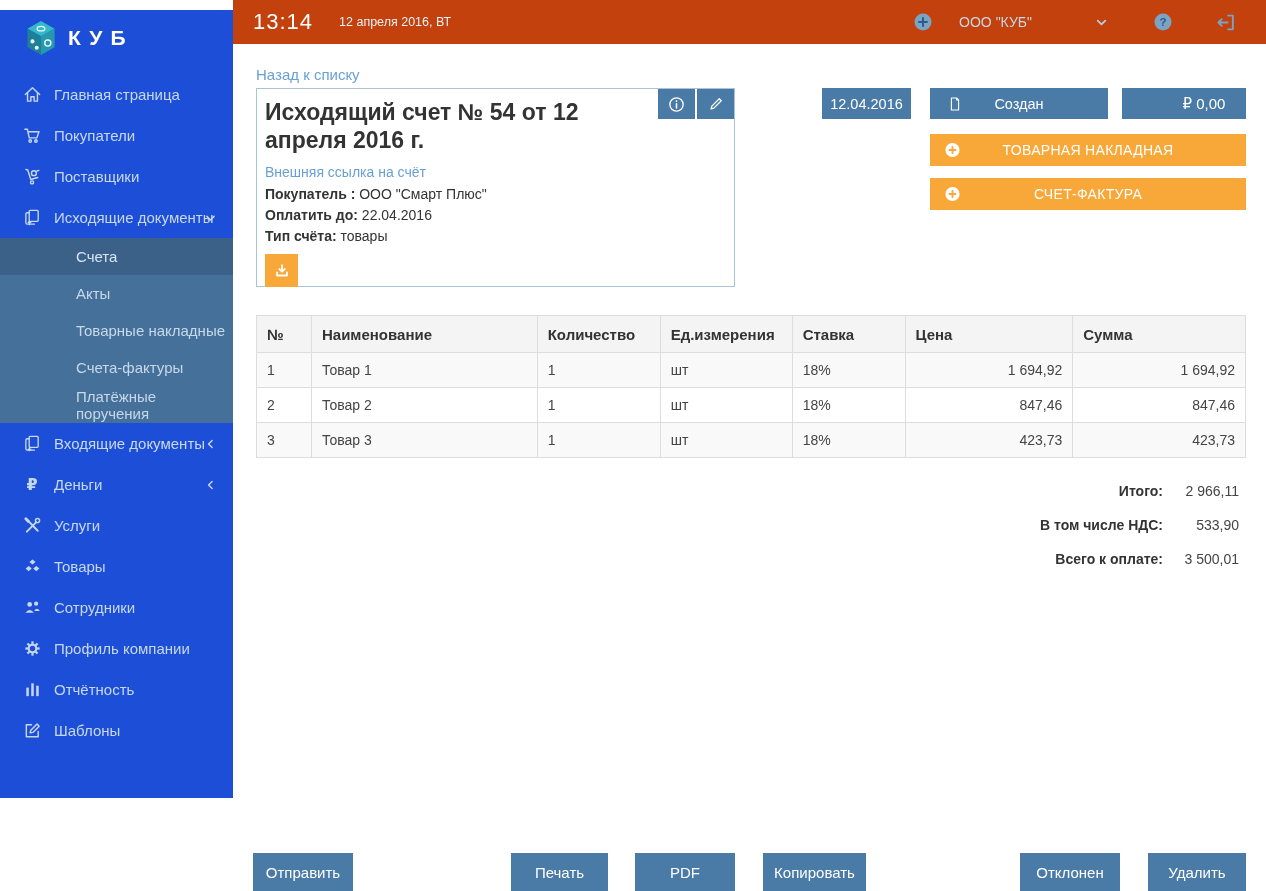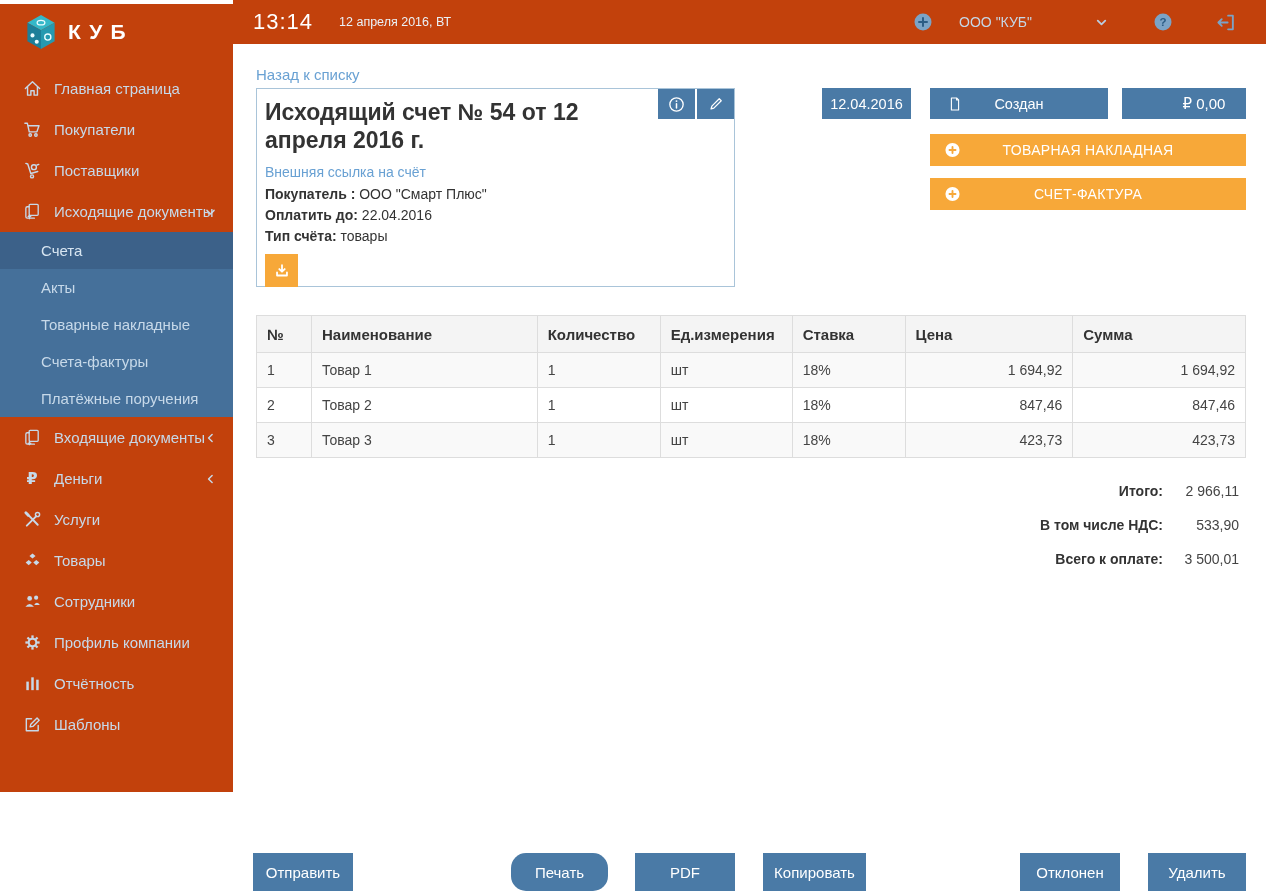--- a/index.html
+++ b/index.html
@@ -5,35 +5,35 @@
   * { box-sizing: border-box; margin: 0; padding: 0; }
   html,body { width:1266px; height:891px; }
   body {
     font-family: "Liberation Sans", "DejaVu Sans", sans-serif;
     position: relative; overflow: hidden; background: #fff; color:#333;
   }
   svg { display:block; }
 
   
   .sidebar {
-    position:absolute; left:0; top:4px; width:233px; height:788px;
-    background:#c2410c;
+    position:absolute; left:0; top:10px; width:233px; height:788px;
+    background:#1d4ed8;
   }
   .logo { display:flex; align-items:center; padding:7px 0 0 24px; height:48px; cursor:pointer; }
   .logo-text { color:#fff; font-size:21px; font-weight:bold; letter-spacing:8px; margin-left:10px; }
   .menu { margin-top:16px; }
   .mi {
     display:flex; align-items:center; height:41px; padding:0 16px 0 20px;
     color:#c7d9e9; font-size:15px; cursor:pointer; position:relative; white-space:nowrap;
   }
   .mi .ic { width:24px; display:flex; justify-content:center; margin-right:10px; flex:none; }
   .chev { position:absolute; right:16px; top:50%; transform:translateY(-50%); }
   .submenu { background:#45709a; }
   .smi {
-    height:37px; display:flex; align-items:center; padding-left:41px;
+    height:37px; display:flex; align-items:center; padding-left:76px;
     color:#c7d9e9; font-size:15px; cursor:pointer;
   }
   .smi.active { background:#3c6189; color:#d7e5f1; }
   .ruble-glyph { font-size:16px; font-weight:bold; color:#c7d9e9; line-height:1; }
 
   
   .topbar {
     position:absolute; left:233px; top:0; width:1033px; height:44px;
     background:#c2410c; display:flex; align-items:center; color:#fff;
   }
@@ -94,21 +94,21 @@
   .trow { display:flex; justify-content:flex-end; align-items:center; height:34px; }
   .tlabel { font-weight:bold; }
   .tvalue { width:76px; text-align:right; margin-right:7px; color:#444; }
 
   
   .footer-btn {
     position:absolute; bottom:0; height:38px; background:#4a7aa6; color:#fff;
     border:none; font-size:15px; cursor:pointer; font-family:inherit;
   }
   .fb-send { left:20px;  width:100px; }
-  .fb-print { left:278px; width:97px;border-radius:15px; }
+  .fb-print { left:278px; width:97px; }
   .fb-pdf { left:402px; width:100px; }
   .fb-copy { left:530px; width:103px; }
   .fb-rej { left:787px; width:100px; }
   .fb-del { left:915px; width:98px; }
 </style>
 </head>
 <body>
 
 <aside class="sidebar">
   <div class="logo">

